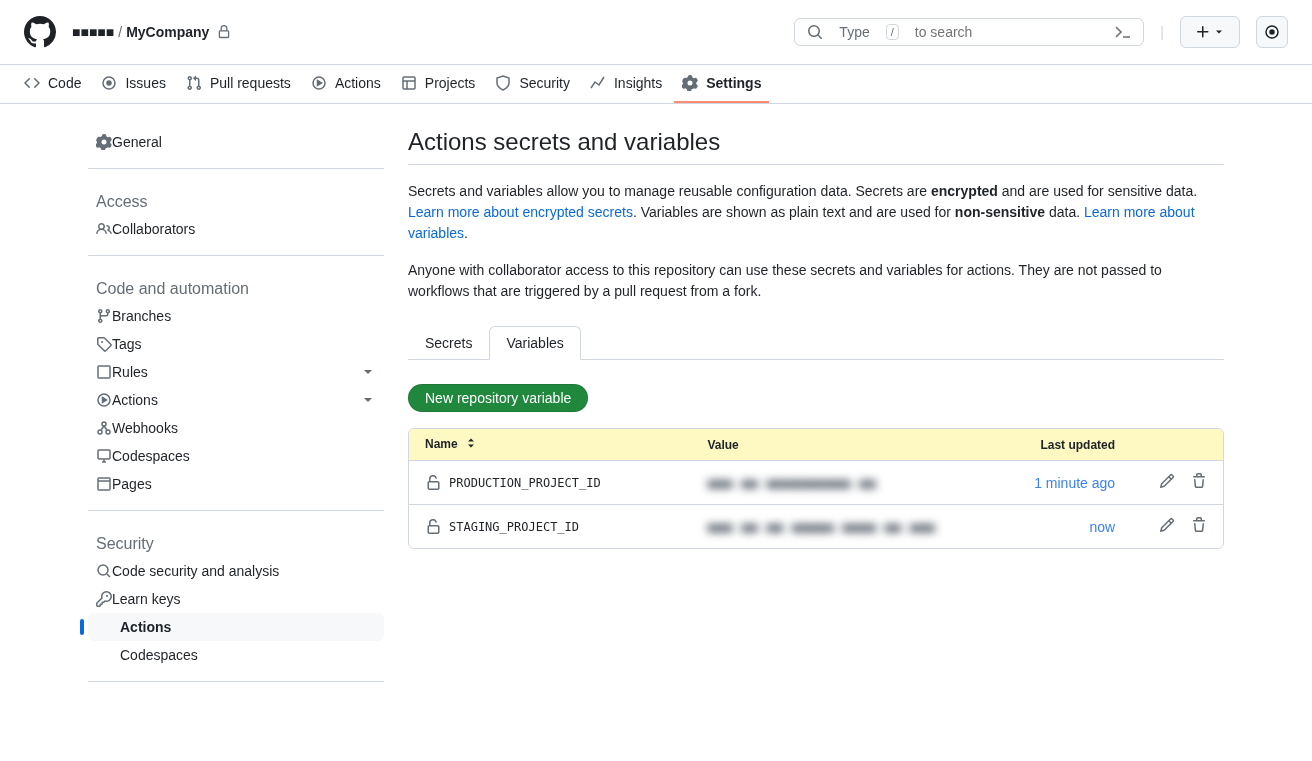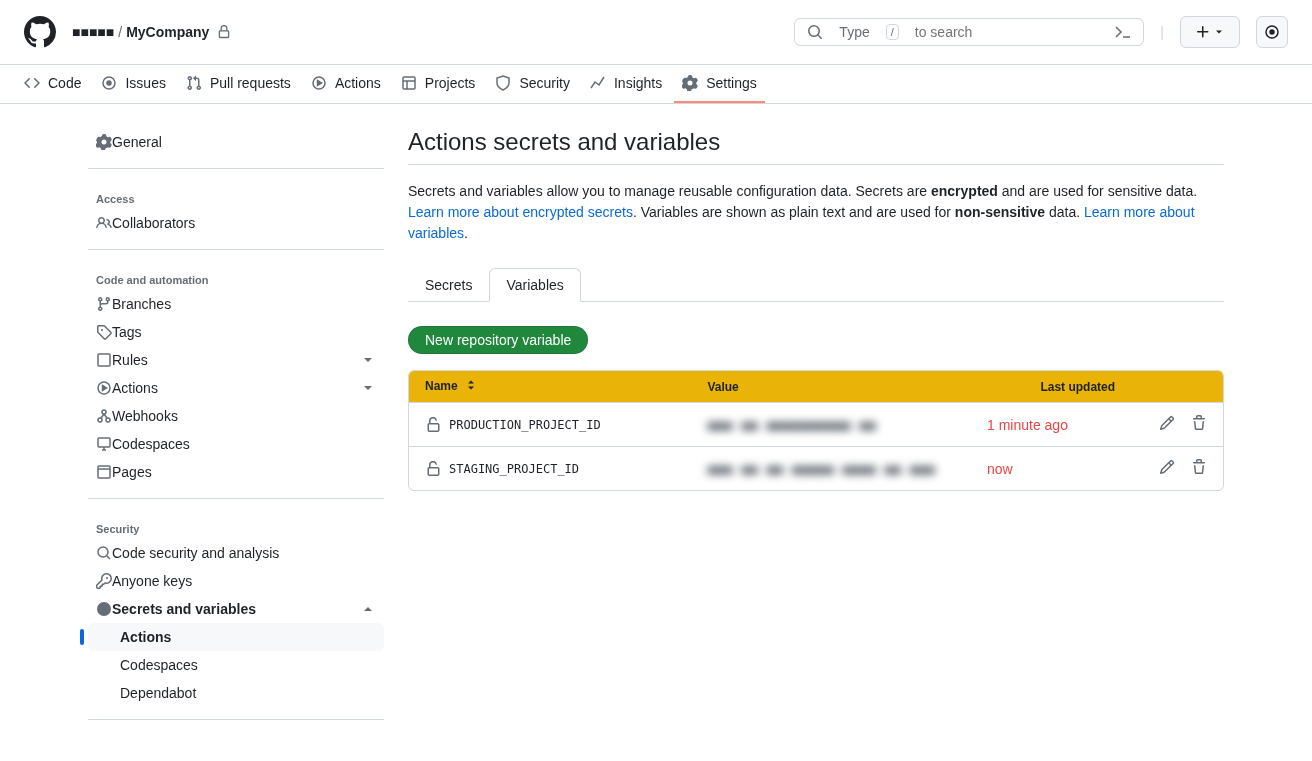--- a/index.html
+++ b/index.html
@@ -92,36 +92,36 @@
       display: flex;
       align-items: center;
       gap: 8px;
       padding: 10px 8px;
       color: #1f2328;
       cursor: pointer;
       border-bottom: 2px solid transparent;
     }
     .repo-nav-item.active {
       border-bottom-color: #fd8c73;
-      font-weight: 400;
+      font-weight: 700;
     }
     .repo-nav-item svg { width: 16px; height: 16px; color: #656d76; }
     .repo-nav-item.active svg { color: #656d76; }
     .main-layout {
       display: flex;
       padding: 24px 88px;
       gap: 24px;
     }
     .sidebar {
       width: 296px;
       flex-shrink: 0;
     }
     .sidebar-group-title {
-      font-size: 11px;
-      font-weight: 700;
+      font-size: 16px;
+      font-weight: 400;
       color: #656d76;
       padding: 8px 8px 4px;
       margin-top: 16px;
     }
     .sidebar-item {
       display: flex;
       align-items: center;
       padding: 6px 8px;
       border-radius: 6px;
       cursor: pointer;
@@ -215,21 +215,21 @@
     .table-container {
       border: 1px solid #d0d7de;
       border-radius: 6px;
       overflow: hidden;
     }
     table {
       width: 100%;
       border-collapse: collapse;
     }
     thead th {
-      background: #eab308;
+      background: #fef9c3;
       text-align: left;
       padding: 8px 16px;
       font-weight: 600;
       font-size: 12px;
       border-bottom: 1px solid #d0d7de;
     }
     tbody td {
       padding: 12px 16px;
       border-top: 1px solid #d0d7de;
       vertical-align: middle;
@@ -243,21 +243,22 @@
       font-size: 12px;
     }
     .var-name svg { width: 16px; height: 16px; color: #656d76; }
     .masked-value {
       font-family: ui-monospace, SFMono-Regular, monospace;
       filter: blur(4px);
       user-select: none;
       color: #656d76;
     }
     .updated-col {
-      color: #ef4444;
+      color: #3b82f6;
+      text-align: right;
     }
     .actions-col {
       text-align: right;
       white-space: nowrap;
     }
     .actions-col svg {
       width: 16px;
       height: 16px;
       color: #656d76;
       cursor: pointer;
@@ -444,49 +445,38 @@
       <svg viewBox="0 0 16 16" fill="none" stroke="currentColor" stroke-width="1.5">
           <circle cx="7" cy="7" r="5"></circle>
           <path d="M11 11l3 3"></path>
         </svg>
       <span>Code security and analysis</span>
     </div>
     <div class="sidebar-item">
       <svg viewBox="0 0 16 16" fill="currentColor">
           <path d="M10.5 0a5.499 5.499 0 1 1-1.288 10.848l-.932.932a.749.749 0 0 1-.53.22H7v.75a.749.749 0 0 1-.22.53l-.5.5a.749.749 0 0 1-.53.22H5v.75a.749.749 0 0 1-.22.53l-.5.5a.749.749 0 0 1-.53.22h-2A1.75 1.75 0 0 1 0 14.25v-2c0-.199.079-.389.22-.53l4.932-4.932A5.5 5.5 0 0 1 10.5 0Zm-4 5.5c-.001.431.069.86.205 1.269a.75.75 0 0 1-.181.768L1.5 12.56v1.69c0 .138.112.25.25.25h1.69l.06-.06v-1.19a.75.75 0 0 1 .75-.75h1.19l.06-.06v-1.19a.75.75 0 0 1 .75-.75h1.19l1.023-1.025a.75.75 0 0 1 .768-.18A4 4 0 1 0 6.5 5.5ZM11 6a1 1 0 1 1 0-2 1 1 0 0 1 0 2Z"></path>
         </svg>
-      <span>Anyone keys</span>
-    </div>
-    <div class="sidebar-item">
-      <svg viewBox="0 0 16 16" fill="currentColor">
-          <path d="M8 1a7 7 0 1 0 0 14A7 7 0 0 0 8 1ZM7.25 4.75v1.79l-1.55-.895a.75.75 0 1 0-.75 1.3L6.5 7.84l-1.55.895a.75.75 0 0 0 .75 1.3l1.55-.895v1.79a.75.75 0 0 0 1.5 0V9.14l1.55.895a.75.75 0 0 0 .75-1.3L9.5 7.84l1.55-.895a.75.75 0 0 0-.75-1.3L8.75 6.54V4.75a.75.75 0 0 0-1.5 0Z"></path>
-        </svg>
-      <span style="font-weight:600">Secrets and variables</span>
-      <svg class="chevron" viewBox="0 0 16 16" fill="currentColor" width="16" height="16">
-          <path d="M4 10l4-4 4 4"></path>
-        </svg>
+      <span>Learn keys</span>
     </div>
     <div class="sidebar-subitem active">
       <span>Actions</span>
     </div>
     <div class="sidebar-subitem">
       <span>Codespaces</span>
-    </div>
-    <div class="sidebar-subitem">
-      <span>Dependabot</span>
     </div>
     <div class="sidebar-divider"></div>
   </div>
 
   <div class="content">
     <h1>Actions secrets and variables</h1>
     <div class="content-divider"></div>
     <p class="description">
       <span>Secrets and variables allow you to manage reusable configuration data. Secrets are </span><strong>encrypted</strong><span> and are used for sensitive data. </span><a href="#">Learn more about encrypted secrets</a><span>. Variables are shown as plain text and are used for </span><strong>non-sensitive</strong><span> data. </span><a href="#">Learn more about variables</a><span>.</span>
     </p>
+    <p class="description">Anyone with collaborator access to this repository can use these secrets and variables for actions. They are not passed to workflows that are triggered by a pull request from a fork.</p>
 
     <div class="tabs">
       <div class="tab">Secrets</div>
       <div class="tab active">Variables</div>
     </div>
 
     <div class="section-header">
       <button class="btn-primary">New repository variable</button>
     </div>
 

